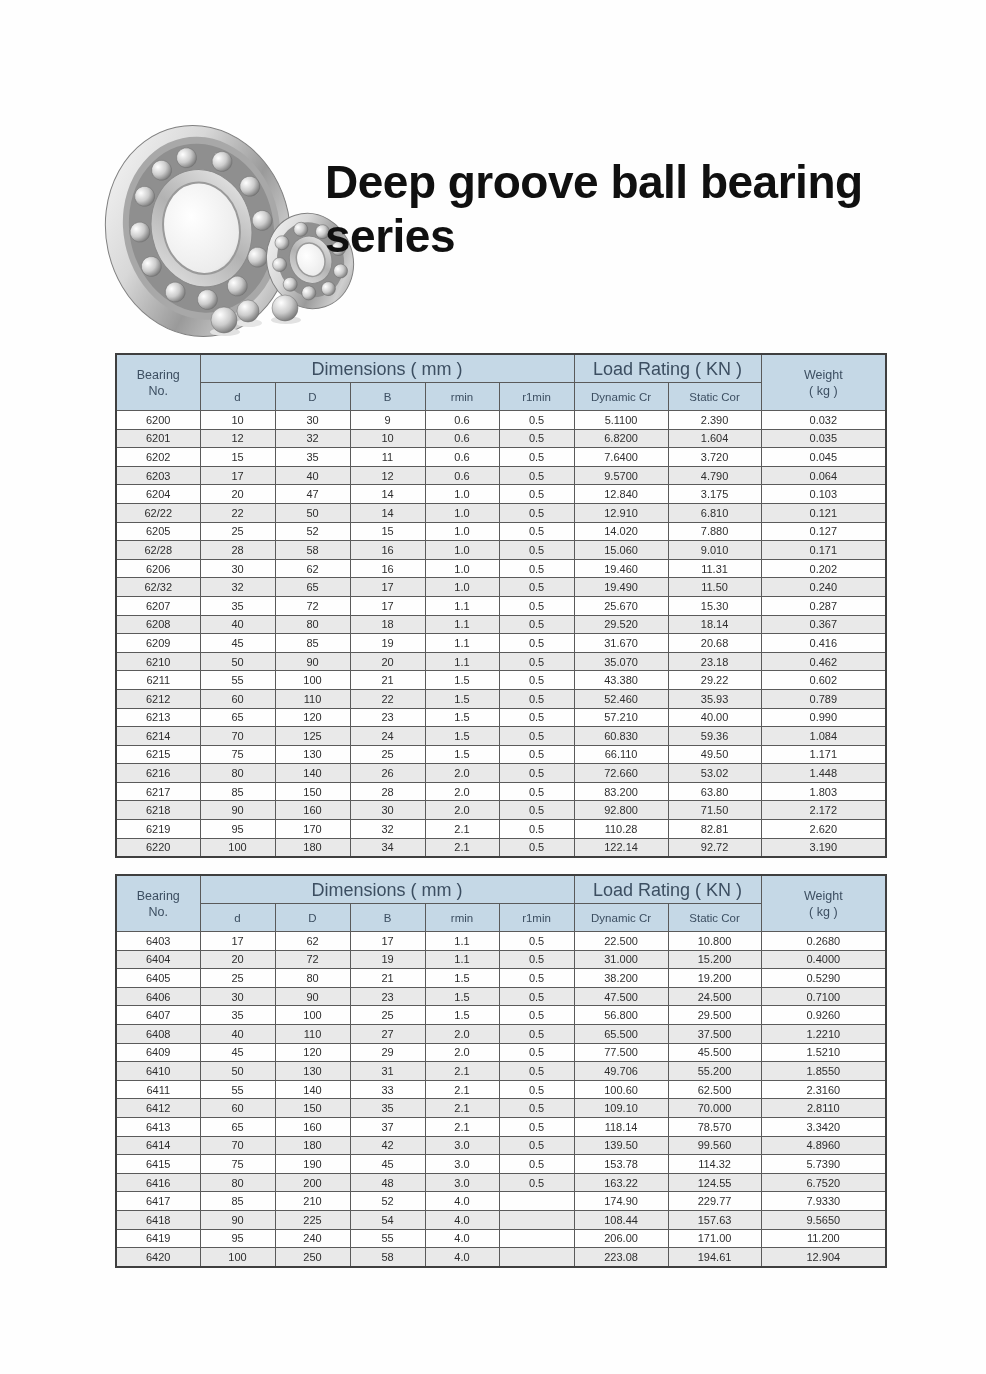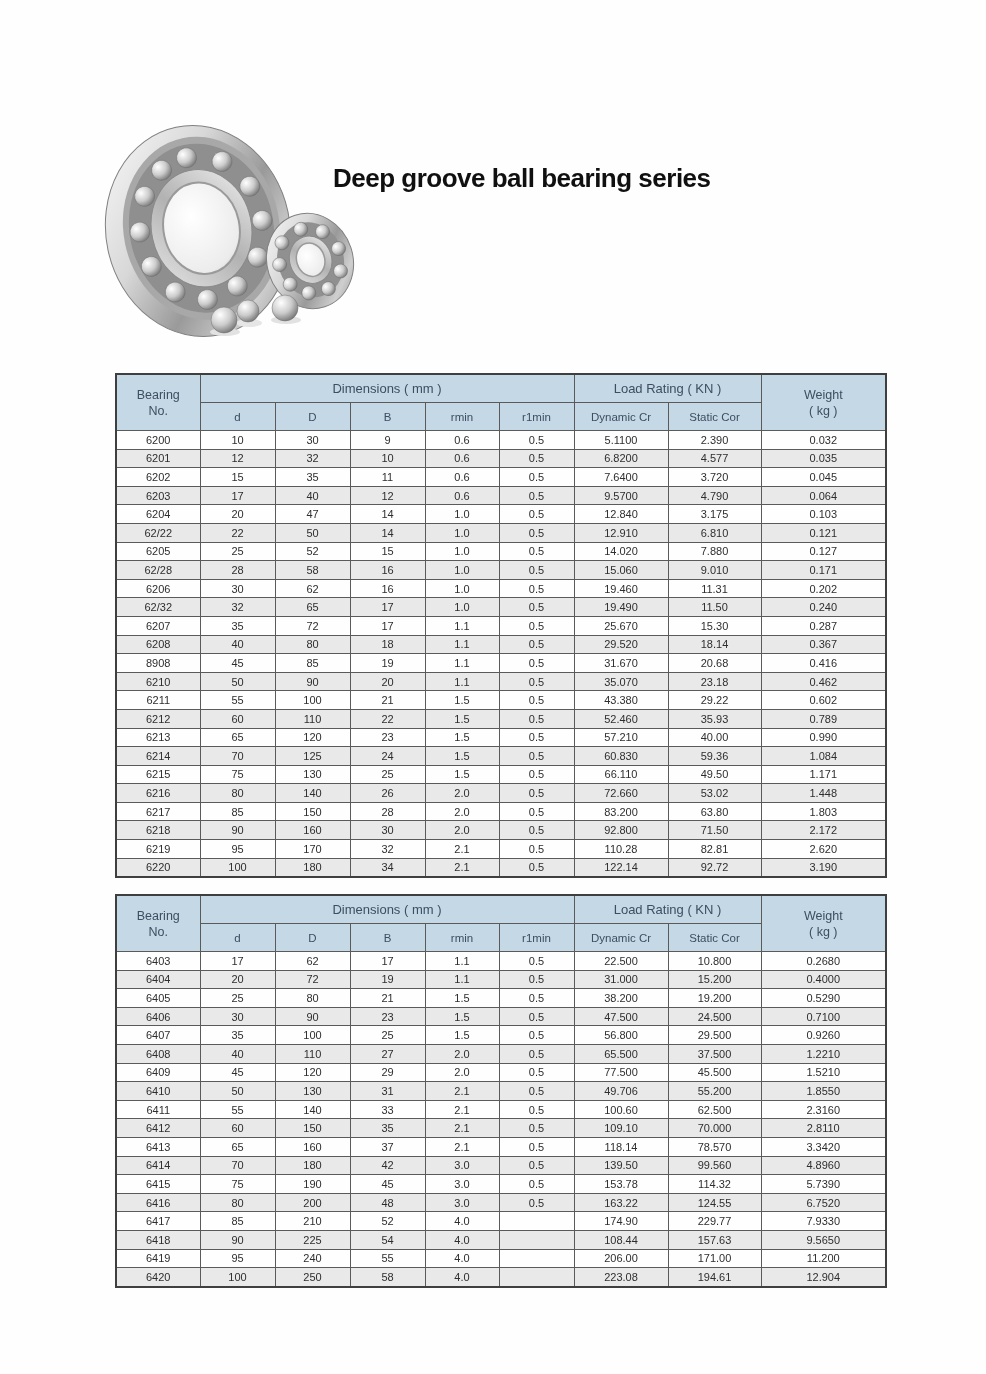--- a/index.html
+++ b/index.html
@@ -10,49 +10,48 @@
     font-family: "Liberation Sans", sans-serif;
     overflow: hidden;
   }
   .hero {
     position: absolute; left: 103px; top: 116px;
     width: 292px; height: 232px;
   }
   .page-title {
     position: absolute; left: 317px; top: 147px;
     width: 560px;
-    font-size: 26px; font-weight: bold; color: #101010;
+    font-size: 46px; font-weight: bold; color: #101010;
     letter-spacing: -0.5px;
     font-family: "Liberation Sans", sans-serif;
-    margin: 16px;
+    margin: 8px;
   }
   table.spec {
     position: absolute; left: 115px;
     width: 770px;
     border-collapse: collapse;
     table-layout: fixed;
     background: #fff;
     border: 2px solid #3f3f3f;
-    margin-top: 20px;
   }
   table.spec.t1 { top: 353px; }
   table.spec.t2 { top: 874px; }
   table.spec th, table.spec td {
     border: 1px solid #5a5a5a;
     padding: 0;
     text-align: center;
     vertical-align: middle;
     overflow: hidden;
     white-space: nowrap;
   }
   table.spec thead th {
     background: #c5d8e6;
     color: #3c4e61;
     font-weight: normal;
-    font-size: 13px;
+    font-size: 18px;
     height: 27px;
     line-height: 14px;
   }
   table.spec thead tr.sub th { font-size: 11.5px; }
   table.spec thead th.twoline { font-size: 12.5px; line-height: 16px; }
   table.spec tbody td {
     height: 17.6px;
     font-size: 11px;
     color: #2e2e2e;
     background: #fefefe;
@@ -186,21 +185,21 @@
         <td>0.032</td>
       </tr>
       <tr>
         <td>6201</td>
         <td>12</td>
         <td>32</td>
         <td>10</td>
         <td>0.6</td>
         <td>0.5</td>
         <td>6.8200</td>
-        <td>4.577</td>
+        <td>1.604</td>
         <td>0.035</td>
       </tr>
       <tr>
         <td>6202</td>
         <td>15</td>
         <td>35</td>
         <td>11</td>
         <td>0.6</td>
         <td>0.5</td>
         <td>7.6400</td>
@@ -300,21 +299,21 @@
         <td>40</td>
         <td>80</td>
         <td>18</td>
         <td>1.1</td>
         <td>0.5</td>
         <td>29.520</td>
         <td>18.14</td>
         <td>0.367</td>
       </tr>
       <tr>
-        <td>8908</td>
+        <td>6209</td>
         <td>45</td>
         <td>85</td>
         <td>19</td>
         <td>1.1</td>
         <td>0.5</td>
         <td>31.670</td>
         <td>20.68</td>
         <td>0.416</td>
       </tr>
       <tr>

